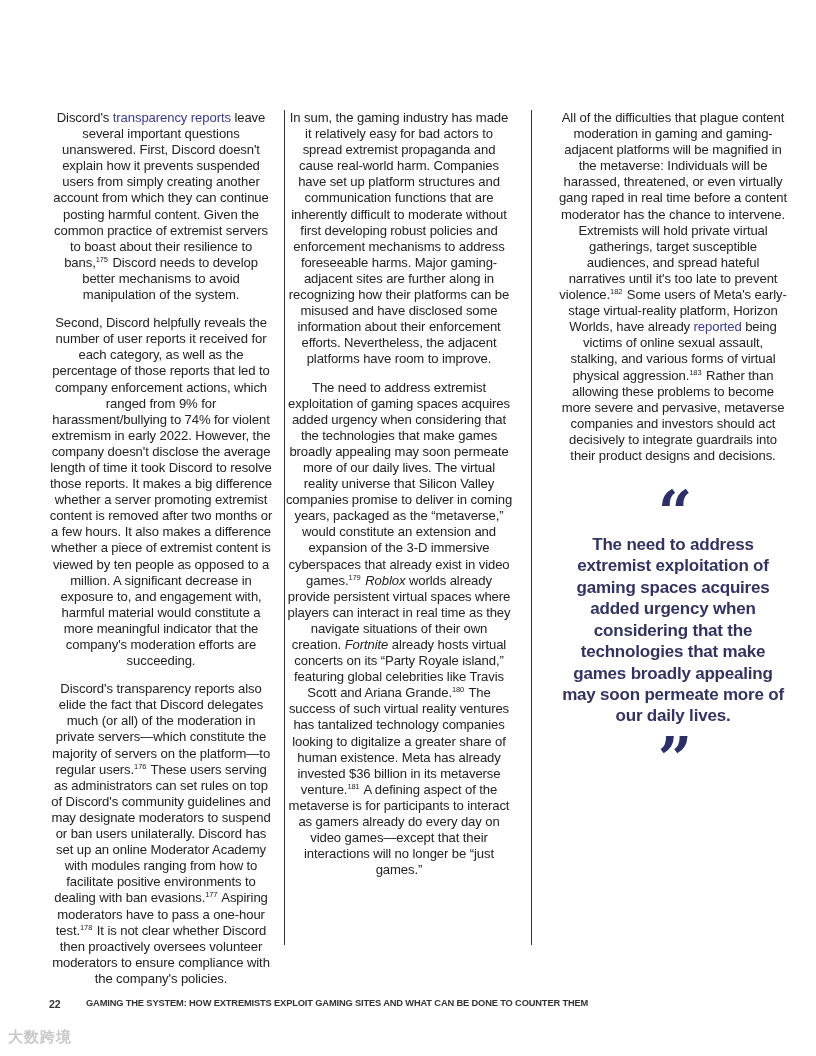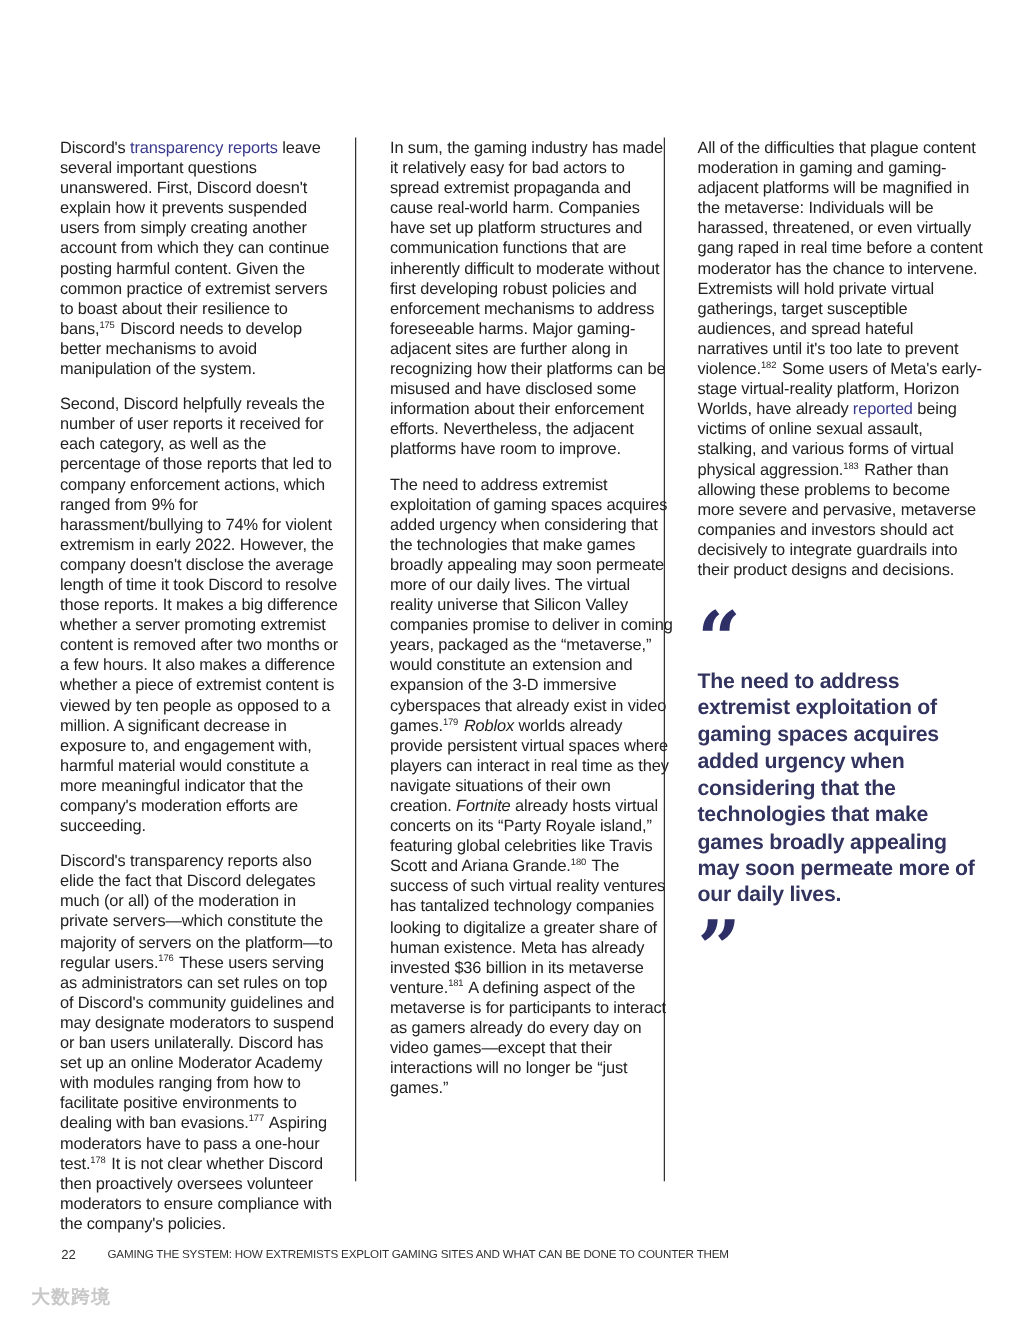--- a/index.html
+++ b/index.html
@@ -1,35 +1,35 @@
 <!DOCTYPE html>
 <html><head>
 <meta charset="utf-8">
 <style>
   html, body { margin: 0; padding: 0; background: #ffffff; }
   body { width: 816px; height: 1056px; position: relative; overflow: hidden;
          font-family: "Liberation Sans", sans-serif; color: #222222; }
-  .col { position: absolute; top: 110px; font-size: 13.1px; line-height: 16.1px; letter-spacing: -0.1px; }
+  .col { position: absolute; top: 110px; font-size: 13.1px; line-height: 16.1px; letter-spacing: -0.1px; text-align: center; }
   .col p { margin: 0 0 12px 0; }
   #col1 { left: 48px; width: 226px; }
-  #col2 { left: 312px; width: 228px; }
+  #col2 { left: 285px; width: 228px; }
   #col3 { left: 558px; width: 230px; }
   .rule { position: absolute; top: 110px; width: 1px; height: 835px; background: #333333; }
   #rule1 { left: 284px; }
   #rule2 { left: 531px; }
   .link { color: #3a3a8c; }
   sup { font-size: 7.5px; line-height: 0; vertical-align: 5px; margin-right: 1px; }
   h2 { margin: 6px 0 8px 0; font-size: 17.5px; line-height: 21px; font-weight: bold; color: #32335e; letter-spacing: -0.1px; }
   .quote-mark { font-family: "DejaVu Serif", serif; font-weight: bold; color: #2e2f66; font-size: 60px; line-height: 44px; height: 40px; letter-spacing: -4px; }
   #quote-open { margin-top: 26px; }
   .pullquote { font-size: 17px; line-height: 21.4px; font-weight: bold; color: #32335e; margin: 4px 0 10px 0; letter-spacing: -0.2px; }
-  #footer { position: absolute; top: 998px; left: 49px; font-size: 9.3px; color: #333; display: flex; }
+  #footer { position: absolute; top: 998px; left: 49px; font-size: 9.3px; color: #333; display: flex; font-weight: bold; }
   #page-num { width: 37px; font-size: 10.5px; }
   #footer-title { letter-spacing: -0.15px; text-align: right; }
-  #watermark { position: absolute; top: 1028px; left: 25px; font-size: 15px; color: #c8c8c8; font-weight: bold; letter-spacing: 1px; }
+  #watermark { position: absolute; top: 1028px; left: 8px; font-size: 15px; color: #c8c8c8; font-weight: bold; letter-spacing: 1px; }
 </style>
 </head>
 <body>
 
 <div id="rule1" class="rule"></div>
 <div id="rule2" class="rule"></div>
 
 <div id="col1" class="col">
   <p><span>Discord's </span><span class="link">transparency reports</span><span> leave several important questions unanswered. First, Discord doesn't explain how it prevents suspended users from simply creating another account from which they can continue posting harmful content. Given the common practice of extremist servers to boast about their resilience to bans,</span><sup>175</sup><span> Discord needs to develop better mechanisms to avoid manipulation of the system.</span></p>
   <p>Second, Discord helpfully reveals the number of user reports it received for each category, as well as the percentage of those reports that led to company enforcement actions, which ranged from 9% for harassment/bullying to 74% for violent extremism in early 2022. However, the company doesn't disclose the average length of time it took Discord to resolve those reports. It makes a big difference whether a server promoting extremist content is removed after two months or a few hours. It also makes a difference whether a piece of extremist content is viewed by ten people as opposed to a million. A significant decrease in exposure to, and engagement with, harmful material would constitute a more meaningful indicator that the company's moderation efforts are succeeding.</p>

